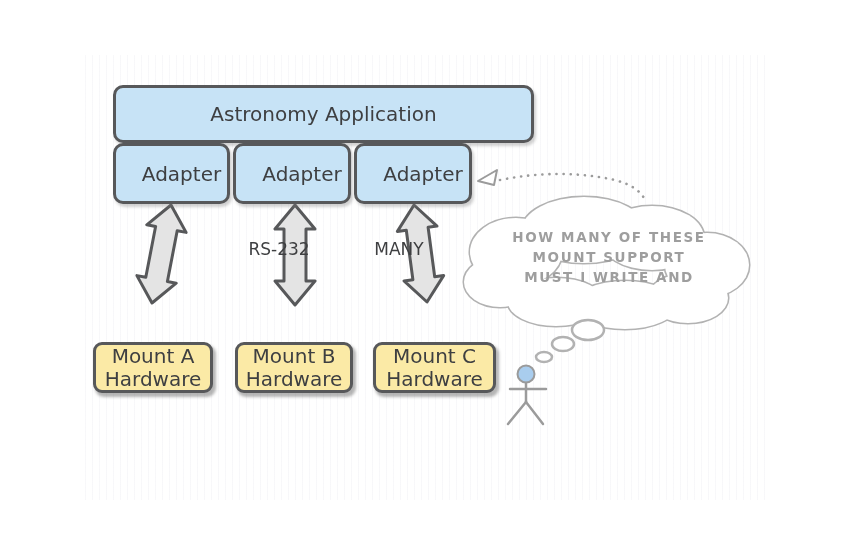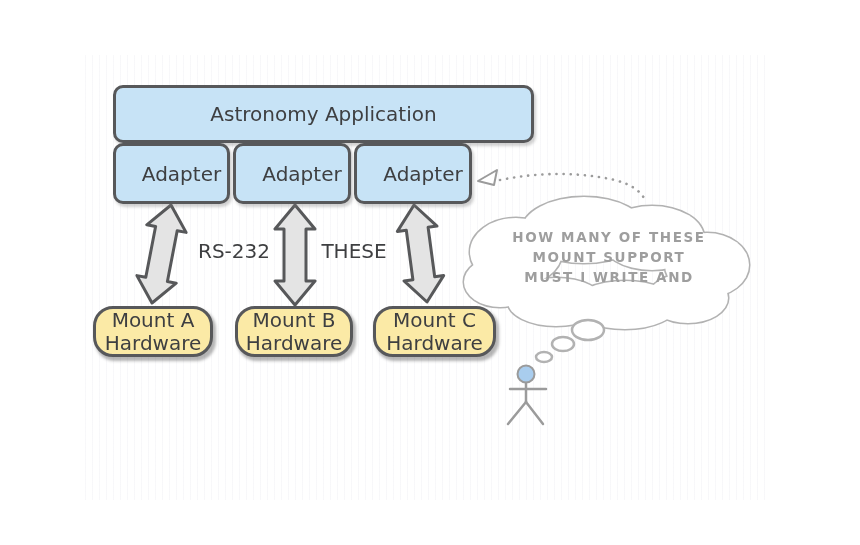--- a/index.html
+++ b/index.html
@@ -6,25 +6,25 @@
   .canvas{position:relative;width:860px;height:545px;background:#ffffff;overflow:hidden;
           font-family:"DejaVu Sans","Liberation Sans",sans-serif;}
   .texture{position:absolute;left:85px;top:55px;width:680px;height:445px;pointer-events:none;
            background:repeating-linear-gradient(90deg, rgba(110,110,150,0.05) 0 1px, transparent 1px 7px);}
   .layer{position:absolute;left:0;top:0;width:860px;height:545px;}
   .box{position:absolute;box-sizing:border-box;border:3px solid var(--box-border);
        display:flex;align-items:center;justify-content:center;flex-direction:column;
        color:var(--text-dark);text-align:center;
        box-shadow:2px 3px 3px rgba(120,120,120,0.35);}
   .blue{background:var(--box-blue);border-radius:10px;}
-  .yellow{background:var(--box-yellow);border-radius:20px;box-shadow:2.5px 3.5px 3px rgba(90,90,90,0.45);}
+  .yellow{background:var(--box-yellow);border-radius:9px;box-shadow:2.5px 3.5px 3px rgba(90,90,90,0.45);margin-top:36px;}
   .app-box{left:113px;top:85px;width:421px;height:58px;font-size:20px;}
   .adapter-box{top:143px;width:118px;height:61px;font-size:20px;padding-left:20px;}
   .mount-box{top:306px;height:51px;font-size:20px;line-height:23px;}
-  .proto-label{position:absolute;top:239px;color:var(--text-dark);font-size:20px;text-align:center;}
+  .proto-label{position:absolute;top:239px;color:var(--text-dark);font-size:17px;text-align:center;margin-left:45px;}
   .cloud-text{position:absolute;left:480px;top:227px;width:258px;text-align:center;
               color:var(--thought-text);font-size:13.5px;font-weight:600;letter-spacing:1.6px;
               line-height:20px;}
   .cloud-text div{white-space:nowrap;}
 </style>
 </head>
 <body>
 
 <div class="canvas">
 
@@ -100,21 +100,21 @@
   <div class="box yellow mount-box" style="left:235px;width:118px;text-align:center;">
     <span>Mount B</span>
     <span>Hardware</span>
   </div>
   <div class="box yellow mount-box" style="left:373px;width:123px;">
     <span>Mount C</span>
     <span>Hardware</span>
   </div>
 
   <div class="proto-label" style="left:195px;width:78px;">RS-232</div>
-  <div class="proto-label" style="left:321px;width:66px;">THESE</div>
+  <div class="proto-label" style="left:321px;width:66px;">MANY</div>
 
   <div class="cloud-text">
     <div>HOW MANY OF THESE</div>
     <div>MOUNT SUPPORT</div>
     <div>MUST I WRITE AND</div>
   </div>
 
 </div>
 
 </body></html>

